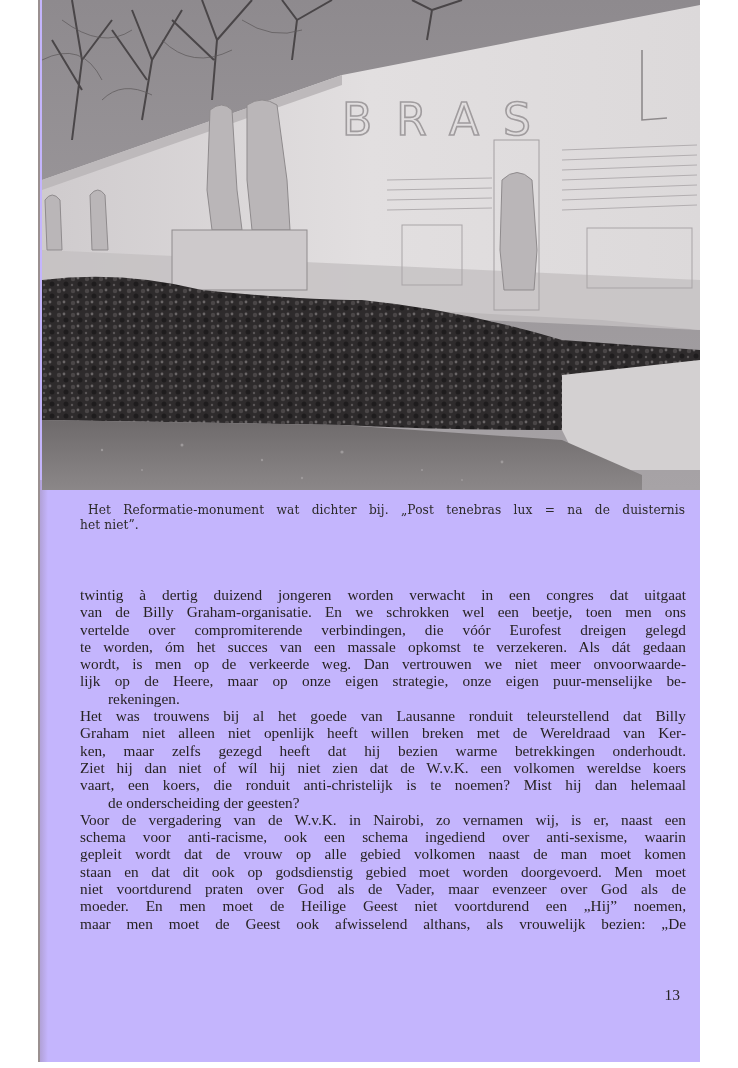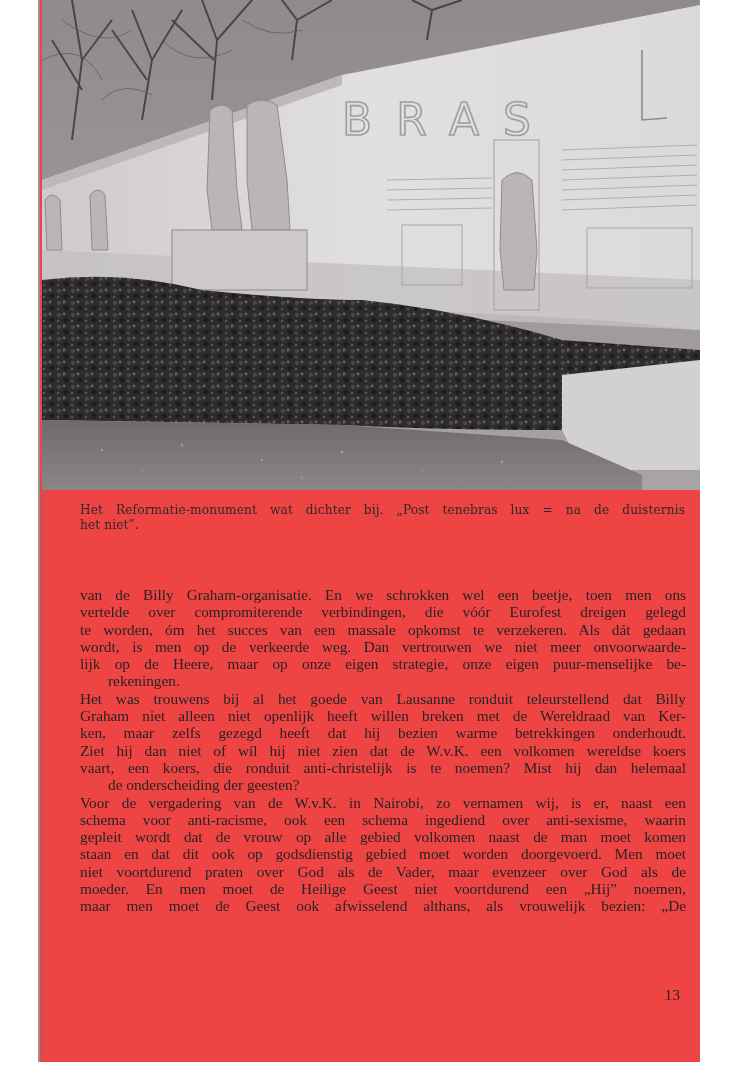--- a/index.html
+++ b/index.html
@@ -2,21 +2,21 @@
 <html><head>
 <meta charset="utf-8">
 <style>
   html, body { margin:0; padding:0; }
   body {
     width:738px; height:1068px; background:#ffffff; position:relative; overflow:hidden;
     font-family:"Liberation Serif", "DejaVu Serif", serif;
   }
   .page {
     position:absolute; left:38px; top:0; width:662px; height:1062px;
-    background:#ef4444;
+    background:#c4b5fd;
     border-left:2px solid #9a9090;
     box-sizing:border-box;
   }
   .page-shadow-left {
     position:absolute; left:0; top:480px; width:8px; height:582px;
     background:linear-gradient(to right, rgba(120,100,100,0.25), rgba(120,100,100,0));
   }
   .photo {
     position:absolute; left:2px; top:0; width:658px; height:490px; overflow:hidden;
     background:#8a8688;
@@ -140,25 +140,26 @@
             <circle cx="460" cy="462" r="1.4"></circle>
           <circle cx="100" cy="470" r="1"></circle>
             <circle cx="260" cy="478" r="1.2"></circle>
             <circle cx="420" cy="480" r="1"></circle>
         </g>
       </g>
     </svg>
   </div>
 
   <div class="caption">
-    <div style="text-align:justify;text-align-last:justify;">Het Reformatie-monument wat dichter bij. „Post tenebras lux = na de duisternis</div>
+    <div style="text-align:justify;text-align-last:justify;margin-left:8px;">Het Reformatie-monument wat dichter bij. „Post tenebras lux = na de duisternis</div>
     <div>het niet”.</div>
   </div>
 
   <div class="body-text">
+    <span class="line">twintig à dertig duizend jongeren worden verwacht in een congres dat uitgaat</span>
     <span class="line">van de Billy Graham-organisatie. En we schrokken wel een beetje, toen men ons</span>
     <span class="line">vertelde over compromiterende verbindingen, die vóór Eurofest dreigen gelegd</span>
     <span class="line">te worden, óm het succes van een massale opkomst te verzekeren. Als dát gedaan</span>
     <span class="line">wordt, is men op de verkeerde weg. Dan vertrouwen we niet meer onvoorwaarde-</span>
     <span class="line">lijk op de Heere, maar op onze eigen strategie, onze eigen puur-menselijke be-</span>
     <span class="line last">rekeningen.</span>
     <span class="line">Het was trouwens bij al het goede van Lausanne ronduit teleurstellend dat Billy</span>
     <span class="line">Graham niet alleen niet openlijk heeft willen breken met de Wereldraad van Ker-</span>
     <span class="line">ken, maar zelfs gezegd heeft dat hij bezien warme betrekkingen onderhoudt.</span>
     <span class="line">Ziet hij dan niet of wíl hij niet zien dat de W.v.K. een volkomen wereldse koers</span>

